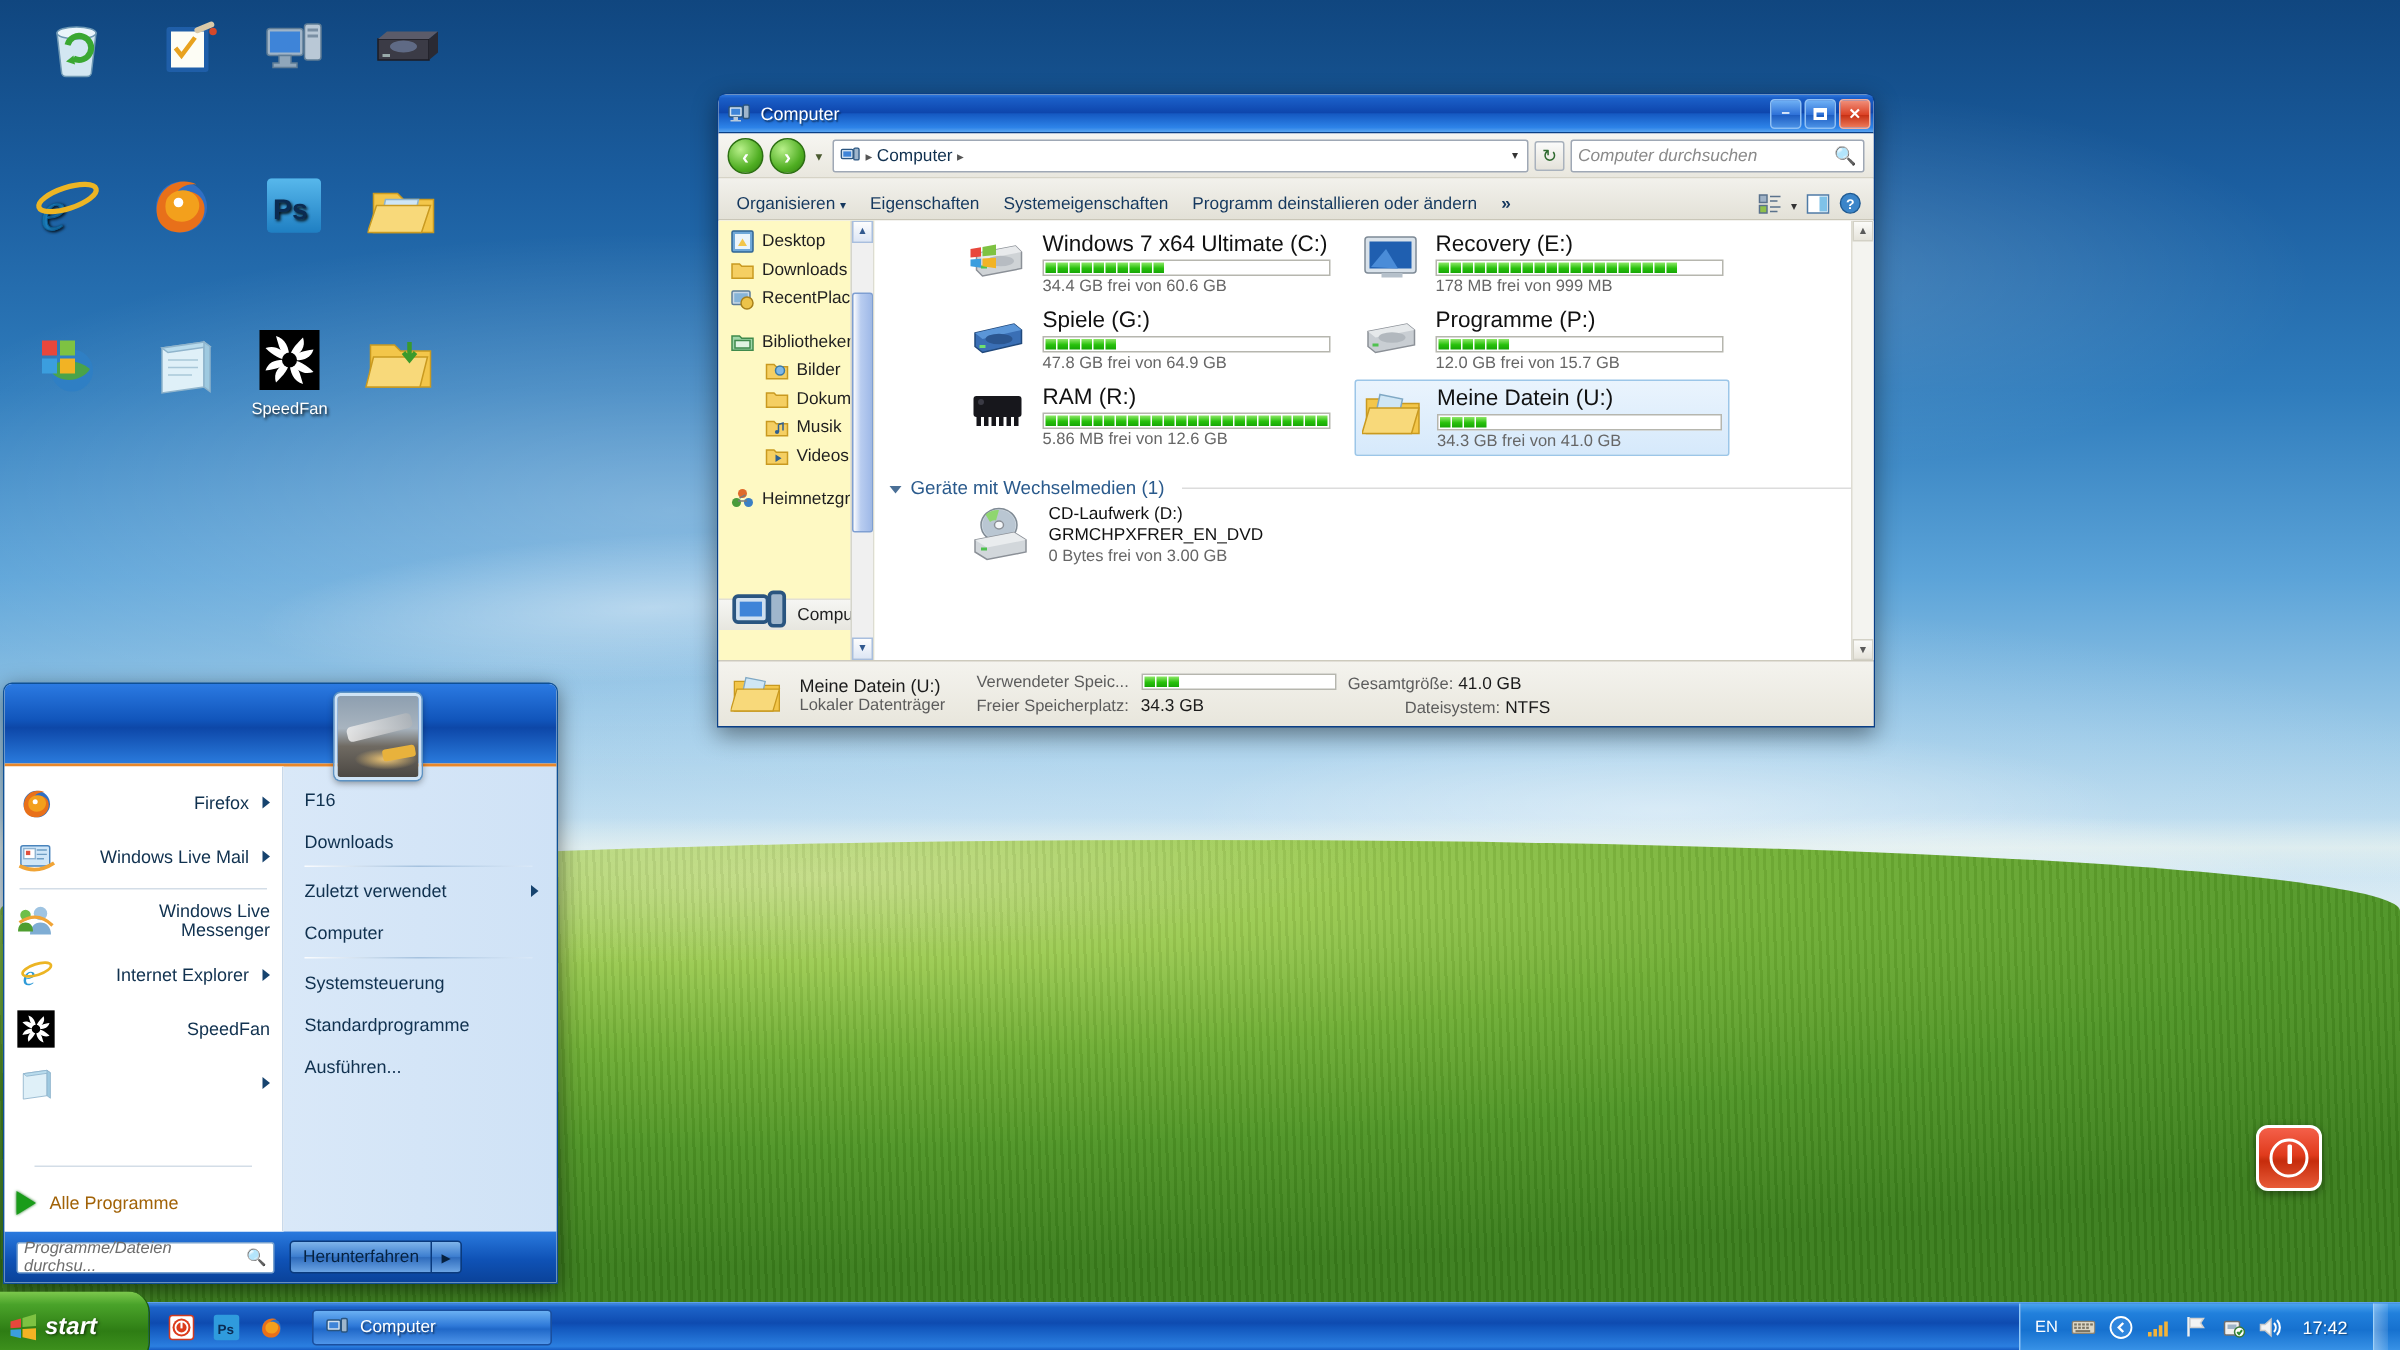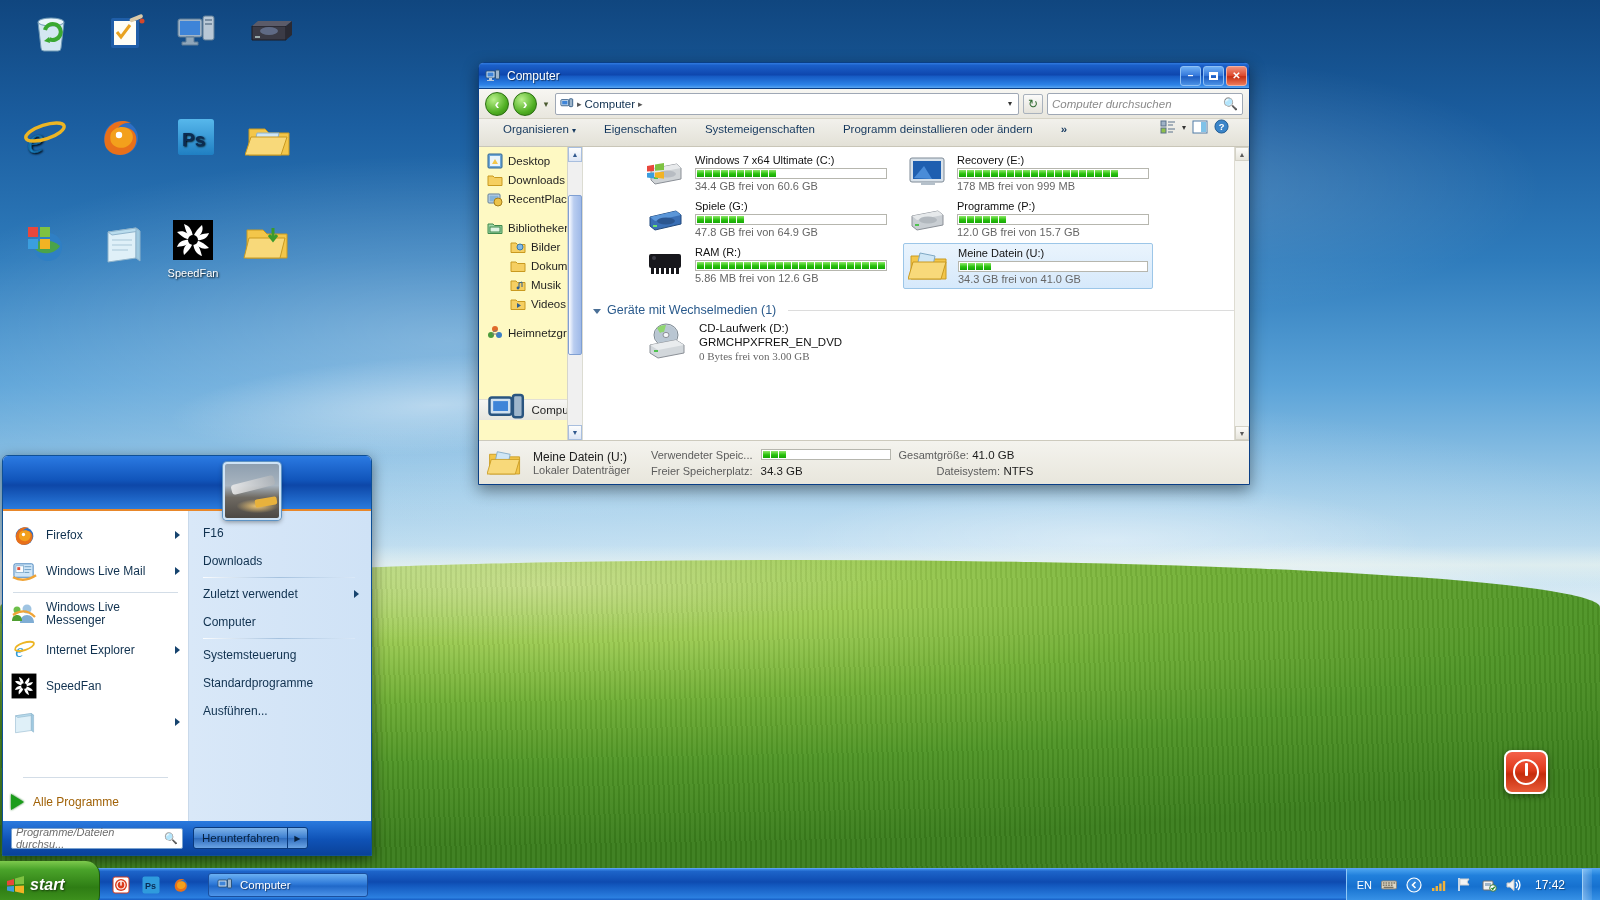--- a/index.html
+++ b/index.html
@@ -109,22 +109,22 @@
   .crumbbox .cdrop { margin-left:auto; font-size:8px; color:#333; padding-right:2px;}
   .refreshbtn { width:20px;height:20px;border:1px solid #a9b2bd;border-radius:2px;
     background:linear-gradient(to bottom,#fbfbfa,#e4e2da); display:flex;align-items:center;justify-content:center;
     color:#2f6a2f; font-size:12px;}
   .searchbox { width:196px;height:22px;background:#fff;border:1px solid #9fa8b5;border-radius:2px;
     display:flex;align-items:center;padding:0 4px; }
   .searchbox span.ph { flex:1; font-style:italic; color:#8a8a8a; font-size:11.5px;}
   .searchbox span.mag { color:#2d5d8e; font-size:12px;}
 
   .toolbar {
-    height:28px; display:flex; align-items:flex-start; gap:12px;
-    padding:0 16px; background: linear-gradient(to bottom,#f2f1ec,#e3e1d7);
+    height:28px; display:flex; align-items:flex-end; gap:0;
+    padding:0 4px; background: linear-gradient(to bottom,#f2f1ec,#e3e1d7);
     border-bottom:1px solid #c9c6b8; font-size:11.5px; color:#15385e;
   }
   .tbitem { padding:4px 8px; border-radius:3px; white-space:nowrap; }
   .tbspacer { flex:1; }
   .tbright { display:flex; align-items:center; gap:6px; padding-right:4px;}
 
   .body { flex:1; display:flex; background:#fff; overflow:hidden; position:relative;}
   .navpane {
     width: 104px; background:#fef9c3; border-right:1px solid #dcdcd2;
     font-size:11.5px; color:#1f1f1f; padding-top:4px; position:relative; overflow:hidden;
@@ -153,30 +153,30 @@
   .grouphdr .tri { width:0;height:0;border-left:4px solid transparent;border-right:4px solid transparent;
     border-top:5px solid #4a6f96; margin-top:2px;}
   .grouphdr .gt { color:#2a5a8c; font-size:12.5px; }
   .grouphdr .rule { flex:1; height:1px; background:#dcdcdc; margin-left:6px; }
 
   .drivegrid { display:grid; grid-template-columns: 250px 250px; gap: 2px 12px; padding: 4px 10px 0 58px; }
   .drive { display:flex; gap:8px; padding:3px 4px; border-radius:2px; align-items:flex-start; }
   .drive.sel { background: linear-gradient(to bottom,#eaf4fd,#d6e9fb); border:1px solid #9cc6e8; }
   .drive .dico { width:42px;height:36px;flex:0 0 42px; display:flex;align-items:center;justify-content:center;}
   .drive .meta { flex:1; min-width:0; }
-  .drive .dname { font-size:11px; color:#111; white-space:nowrap; }
+  .drive .dname { font-size:15px; color:#111; white-space:nowrap; }
   .drive .bar { height:11px; border:1px solid #b6b6ae; background:#fff; margin:2px 0 1px 0; padding:1px;
     display:flex; gap:1px; overflow:hidden; }
   .drive .bar i { display:block; width:7px; background: linear-gradient(to bottom,#8fe86a,#28c10c 55%,#17a606); }
   .drive .dfree { font-size:11px; color:#666; white-space:nowrap; }
 
   .removable { padding-left: 58px; }
   .remrow { display:flex; gap:8px; padding: 2px 4px; }
   .remrow .rtxt div { font-size:11.5px; color:#111; line-height:14px;}
-  .remrow .rtxt div.sub { font-size:11px; color:#666;font-family:Liberation Serif, serif;}
+  .remrow .rtxt div.sub { font-size:11px; color:#666;}
 
   .vscroll { position:absolute; right:0; top:0; bottom:0; width:15px; background:#f4f4f0;
     border-left:1px solid #dedcd2;}
   .vscroll .arw { height:14px; display:flex;align-items:center;justify-content:center;font-size:7px;color:#5a5a5a;
     background:linear-gradient(to bottom,#fbfbf9,#e6e4db); border:1px solid #d3d1c6;}
   .vscroll .arw.bot { position:absolute;bottom:0;left:0;right:0;}
 
   .statusbar {
     height:44px; background: linear-gradient(to bottom,#f4f3ee,#e8e6dc);
     border-top:1px solid #cdcabd; display:flex; align-items:center; padding: 0 8px; gap:10px;
@@ -213,21 +213,21 @@
   .sm-avatar:before {
     content:''; position:absolute; left:6px; top:16px; width:44px; height:10px;
     background: linear-gradient(100deg, rgba(235,235,235,0.9), rgba(180,180,180,0.5));
     transform: rotate(-14deg); border-radius:3px;
   }
   .sm-avatar:after {
     content:''; position:absolute; left:30px; top:34px; width:22px; height:8px;
     background: #e8b23c; border-radius:2px; transform: rotate(-10deg);
   }
   .sm-body { flex:1; display:flex; }
-  .sm-left { width:186px; background:#fff; border-right:1px solid #c9d9ea; padding-top:6px; position:relative;}
+  .sm-left { width:186px; background:#fff; border-right:1px solid #c9d9ea; padding-top:6px; position:relative;text-align:right;}
   .sm-item { display:flex; align-items:center; gap:9px; padding:5px 8px 5px 8px; min-height:34px; }
   .sm-item .si { width:26px;height:26px;flex:0 0 26px; display:flex;align-items:center;justify-content:center;}
   .sm-item .st { flex:1; font-size:12px; color:#10314f; line-height:13px;}
   .sm-item .arrow { width:0;height:0;border-top:4px solid transparent;border-bottom:4px solid transparent;
     border-left:5px solid #16436e;}
   .sm-sep { height:1px; background:#d3dde7; margin:3px 10px; }
   .sm-allprog { position:absolute; left:0; right:0; bottom:6px; display:flex;align-items:center;gap:9px;padding:5px 8px;}
   .sm-allprog .tri { width:0;height:0;border-top:8px solid transparent;border-bottom:8px solid transparent;
     border-left:13px solid #1a9c1a; filter: drop-shadow(0 0 1px #0a6d0a);}
   .sm-allprog .st { font-size:12px;color:#a16207; }

